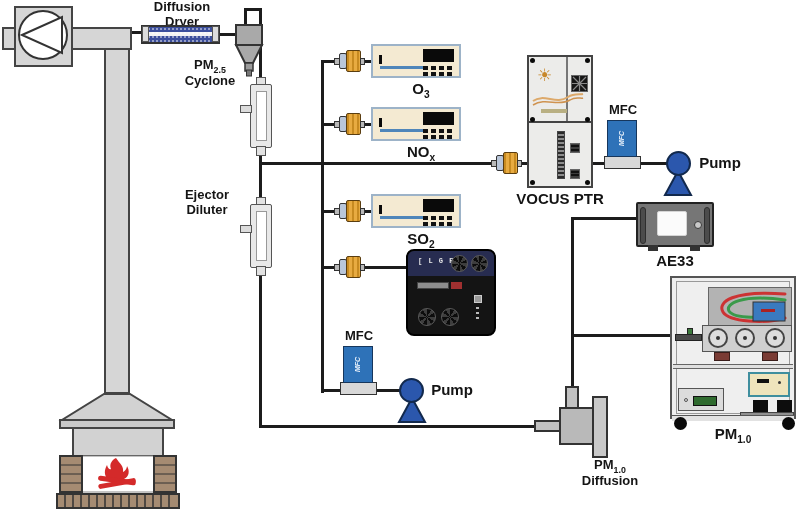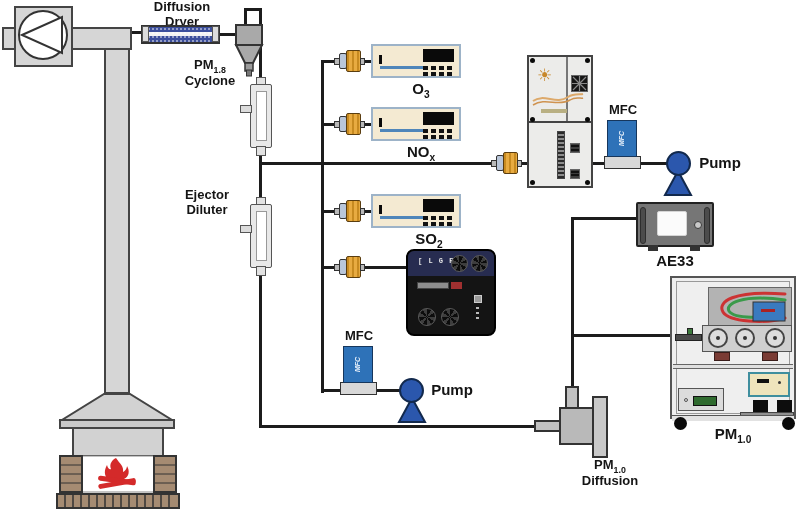--- a/index.html
+++ b/index.html
@@ -187,21 +187,21 @@
     <div class="cap" style="left:-1px"></div>
     <div class="cap" style="right:-1px"></div>
   </div>
 
   <svg class="comp" style="left:233px;top:7px" width="36" height="70">
     <rect x="3" y="18" width="26" height="20" fill="#a9a9a9" stroke="#333" stroke-width="2"></rect>
     <polygon points="3,38 29,38 20,56 12,56" fill="#a9a9a9" stroke="#333" stroke-width="2"></polygon>
     <rect x="12" y="56" width="8" height="8" fill="#9a9a9a" stroke="#333" stroke-width="1.5"></rect>
     <rect x="13.5" y="63" width="5" height="6" fill="#777" stroke="#333" stroke-width="1"></rect>
   </svg>
-  <div class="lbl" style="left:178px;top:58px;width:64px"><span>PM</span><sub>1.8</sub><span> Cyclone</span></div>
+  <div class="lbl" style="left:178px;top:58px;width:64px"><span>PM</span><sub>2.5</sub><span> Cyclone</span></div>
 
   <div class="comp tube" style="left:248px;top:77px">
     <div class="nub-t"></div>
     <div class="body"></div>
     <div class="inner"></div>
     <div class="port"></div>
     <div class="nub-b"></div>
   </div>
   <div class="comp tube" style="left:248px;top:197px">
     <div class="nub-t"></div>
@@ -261,21 +261,21 @@
   </div>
   <div class="lbl lg" style="left:381px;top:144px;width:80px"><span>NO</span><sub>x</sub></div>
 
   <div class="comp analyzer" style="left:371px;top:194px">
     <div class="power"></div>
     <div class="display"></div>
     <div class="slot"></div>
     <div class="keyrow" style="top:20px"></div>
     <div class="keyrow" style="top:26px"></div>
   </div>
-  <div class="lbl lg" style="left:389px;top:231px;width:80px"><span>SO</span><sub>2</sub></div>
+  <div class="lbl lg" style="left:381px;top:231px;width:80px"><span>SO</span><sub>2</sub></div>
 
   <div class="comp lgr">
     <div class="band"></div>
     <div class="logo">[ L G R ]</div>
     <div class="fan-disc" style="right:26px;top:4px;width:17px;height:17px"></div>
     <div class="fan-disc" style="right:6px;top:4px;width:17px;height:17px"></div>
     <div class="strip"></div>
     <div class="chip"></div>
     <div class="fan-disc" style="left:10px;bottom:8px;width:18px;height:18px"></div>
     <div class="fan-disc" style="left:33px;bottom:8px;width:18px;height:18px"></div>
@@ -310,20 +310,21 @@
     <div class="slot"></div>
     <div class="svent" style="top:86px"></div>
     <div class="svent" style="top:112px"></div>
     <div class="bolt" style="left:1px;top:1px"></div>
     <div class="bolt" style="right:1px;top:1px"></div>
     <div class="bolt" style="left:1px;top:60px"></div>
     <div class="bolt" style="right:1px;top:60px"></div>
     <div class="bolt" style="left:1px;bottom:1px"></div>
     <div class="bolt" style="right:1px;bottom:1px"></div>
   </div>
+  <div class="lbl lg" style="left:505px;top:191px;width:110px">VOCUS PTR</div>
 
   <div class="lbl" style="left:601px;top:103px;width:44px">MFC</div>
   <div class="comp mfc-base" style="left:604px;top:156px"></div>
   <div class="comp mfc-box" style="left:607px;top:120px">
       <span>MFC</span>
     </div>
   <svg class="comp" style="left:663px;top:169px" width="30" height="28">
     <polygon points="15,2 28,26 2,26" fill="#2b57ad" stroke="#12294d" stroke-width="2"></polygon>
   </svg>
   <div class="comp pump-circle" style="left:666px;top:151px"></div>

